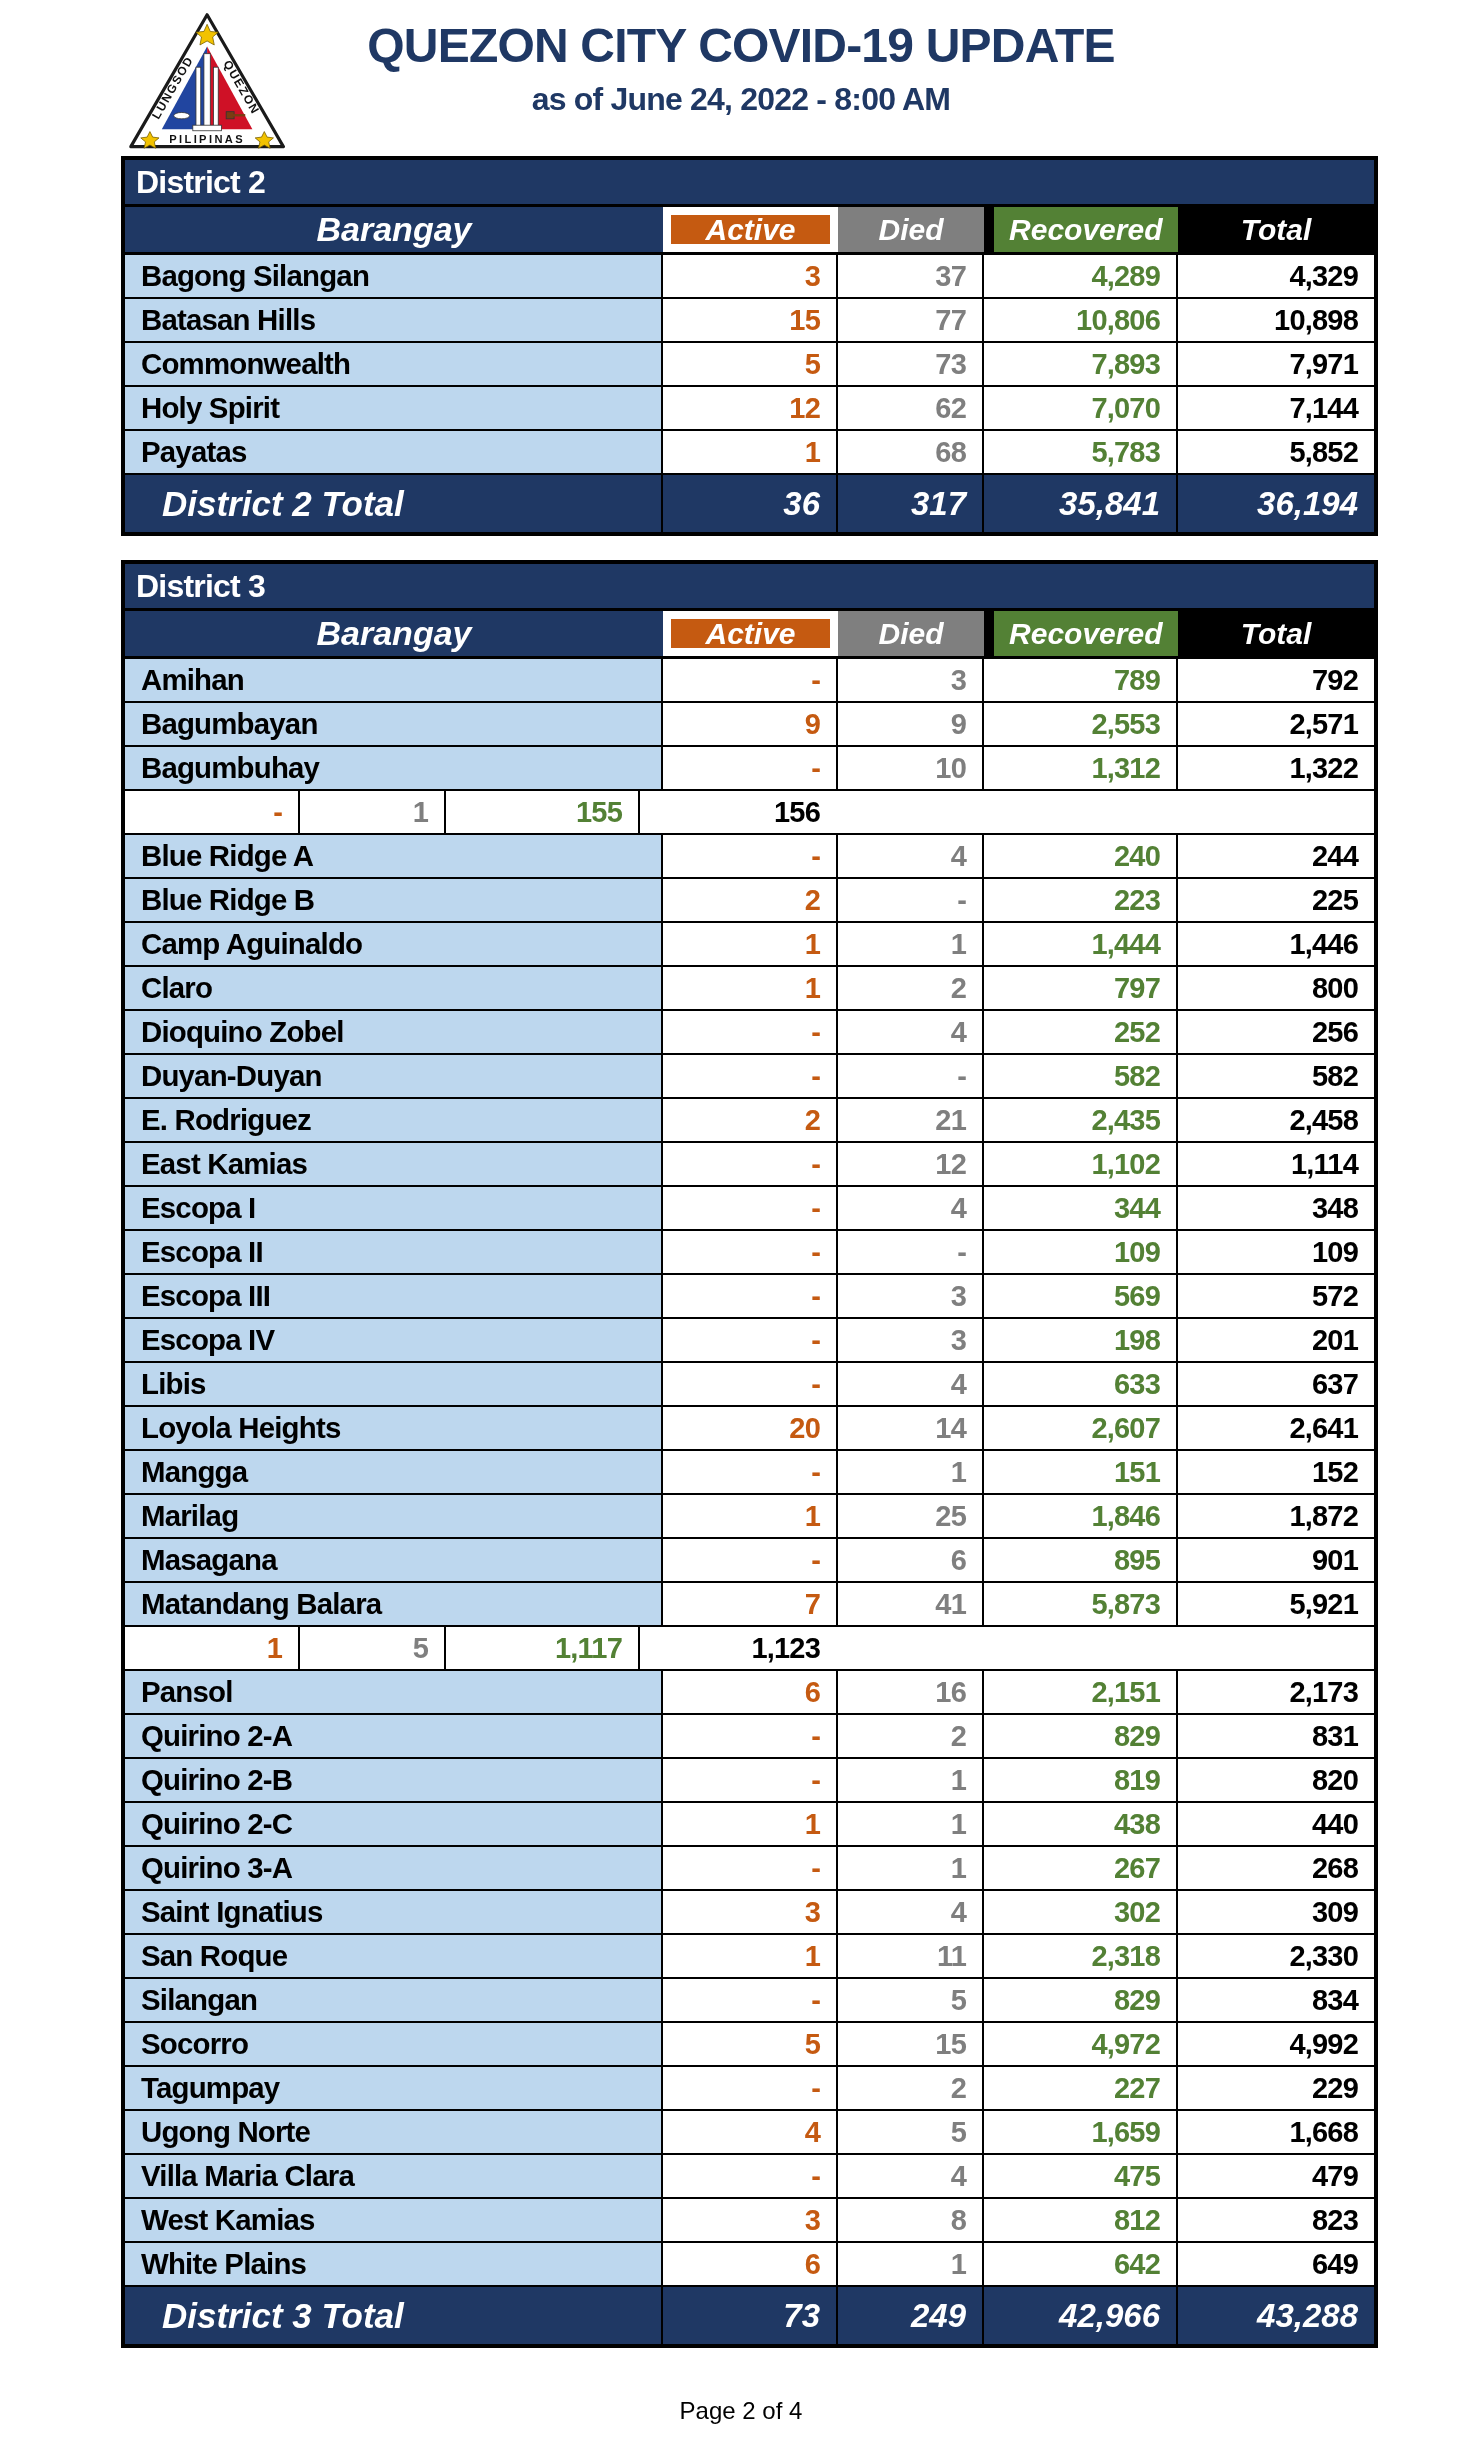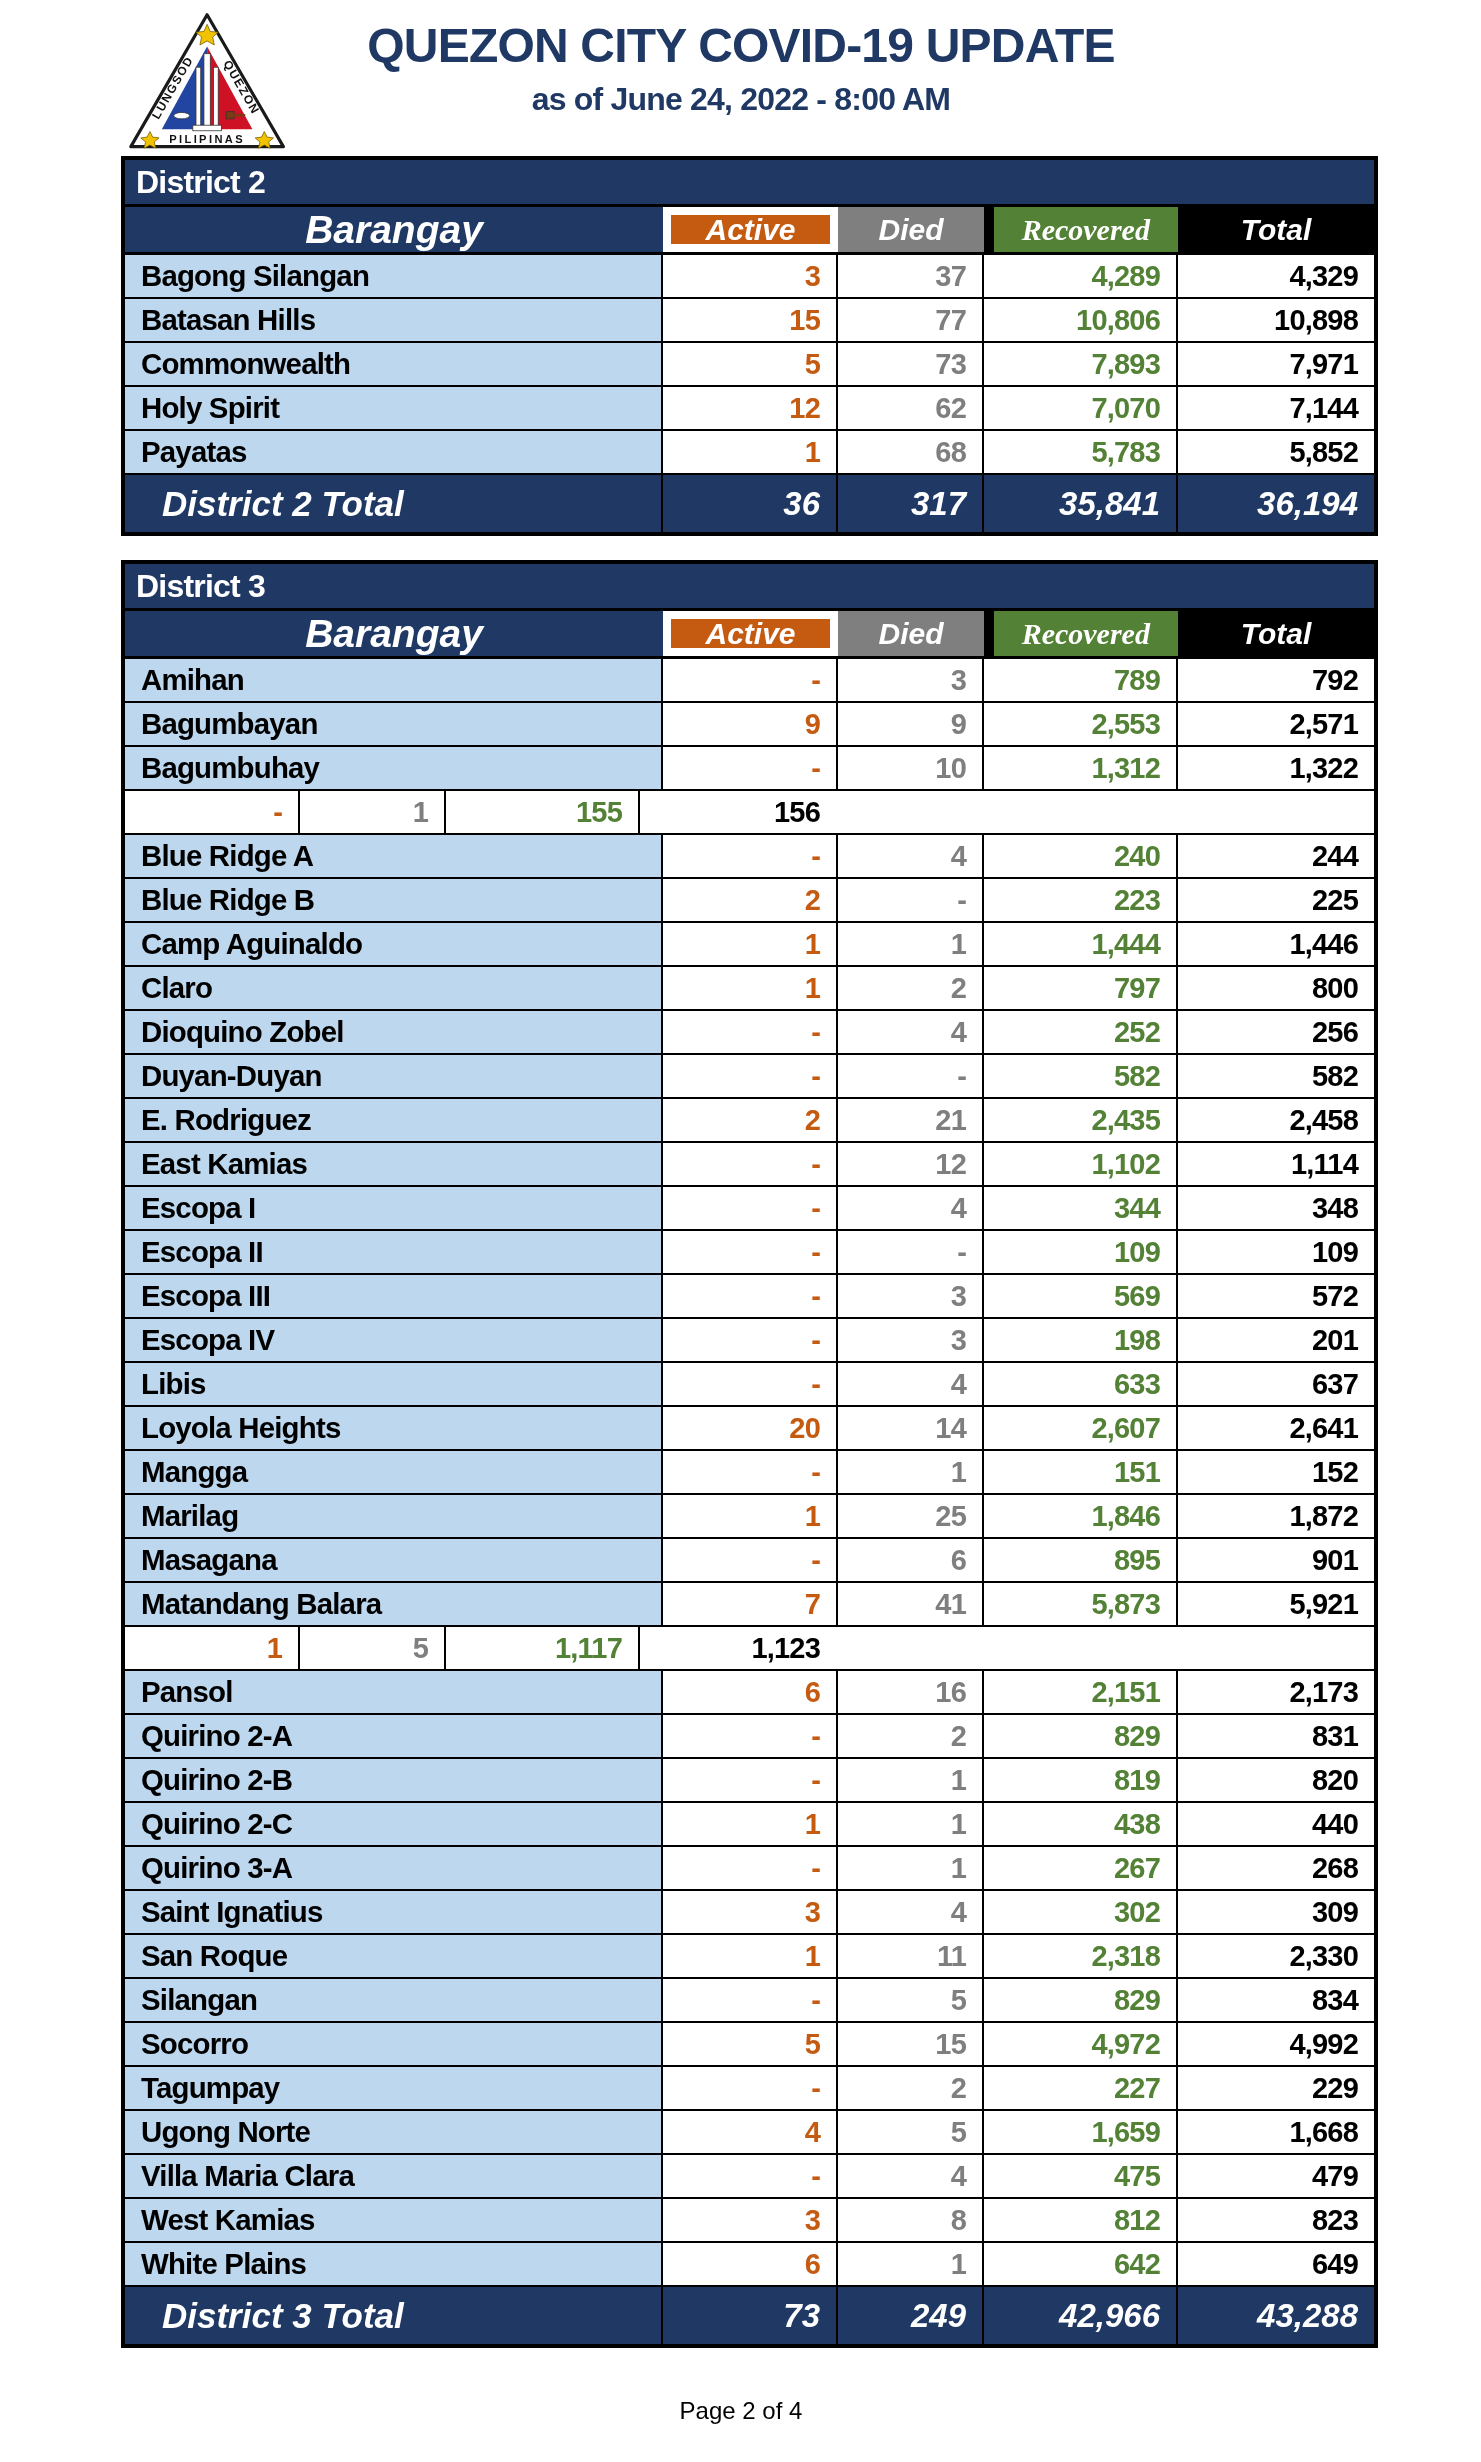--- a/index.html
+++ b/index.html
@@ -44,25 +44,25 @@
   .total-row  { height:57px; background:var(--navy); }
 
   
   .w-bgy { width:538px; } .w-act { width:175px; } .w-died { width:146px; }
   .w-rec { width:194px; } .w-tot { width:196px; }
 
   
   .hcol { height:100%; display:flex; align-items:stretch; }
   .hcol-barangay {
     background:var(--navy); color:#fff; align-items:center; justify-content:center;
-    font-size:39px; font-weight:bold; font-style:italic;
+    font-size:34px; font-weight:bold; font-style:italic;
   }
   .hcol-active { background:#fff; padding:8px 8px; }
   .hcol-died { background:#fff; }
-  .hcol-recovered { background:#000; padding-left:9.6px;font-family:Liberation Serif, serif; }
+  .hcol-recovered { background:#000; padding-left:9.6px; }
   .hcol-total {
     background:#000; color:#fff; align-items:center; justify-content:center;
     font-size:30px; font-weight:bold; font-style:italic;
   }
   .hchip {
     flex:1; display:flex; align-items:center; justify-content:center;
     color:#fff; font-size:30px; font-weight:bold; font-style:italic;
   }
   .chip-active { background:var(--orange); }
   .chip-died { background:var(--gray); }

